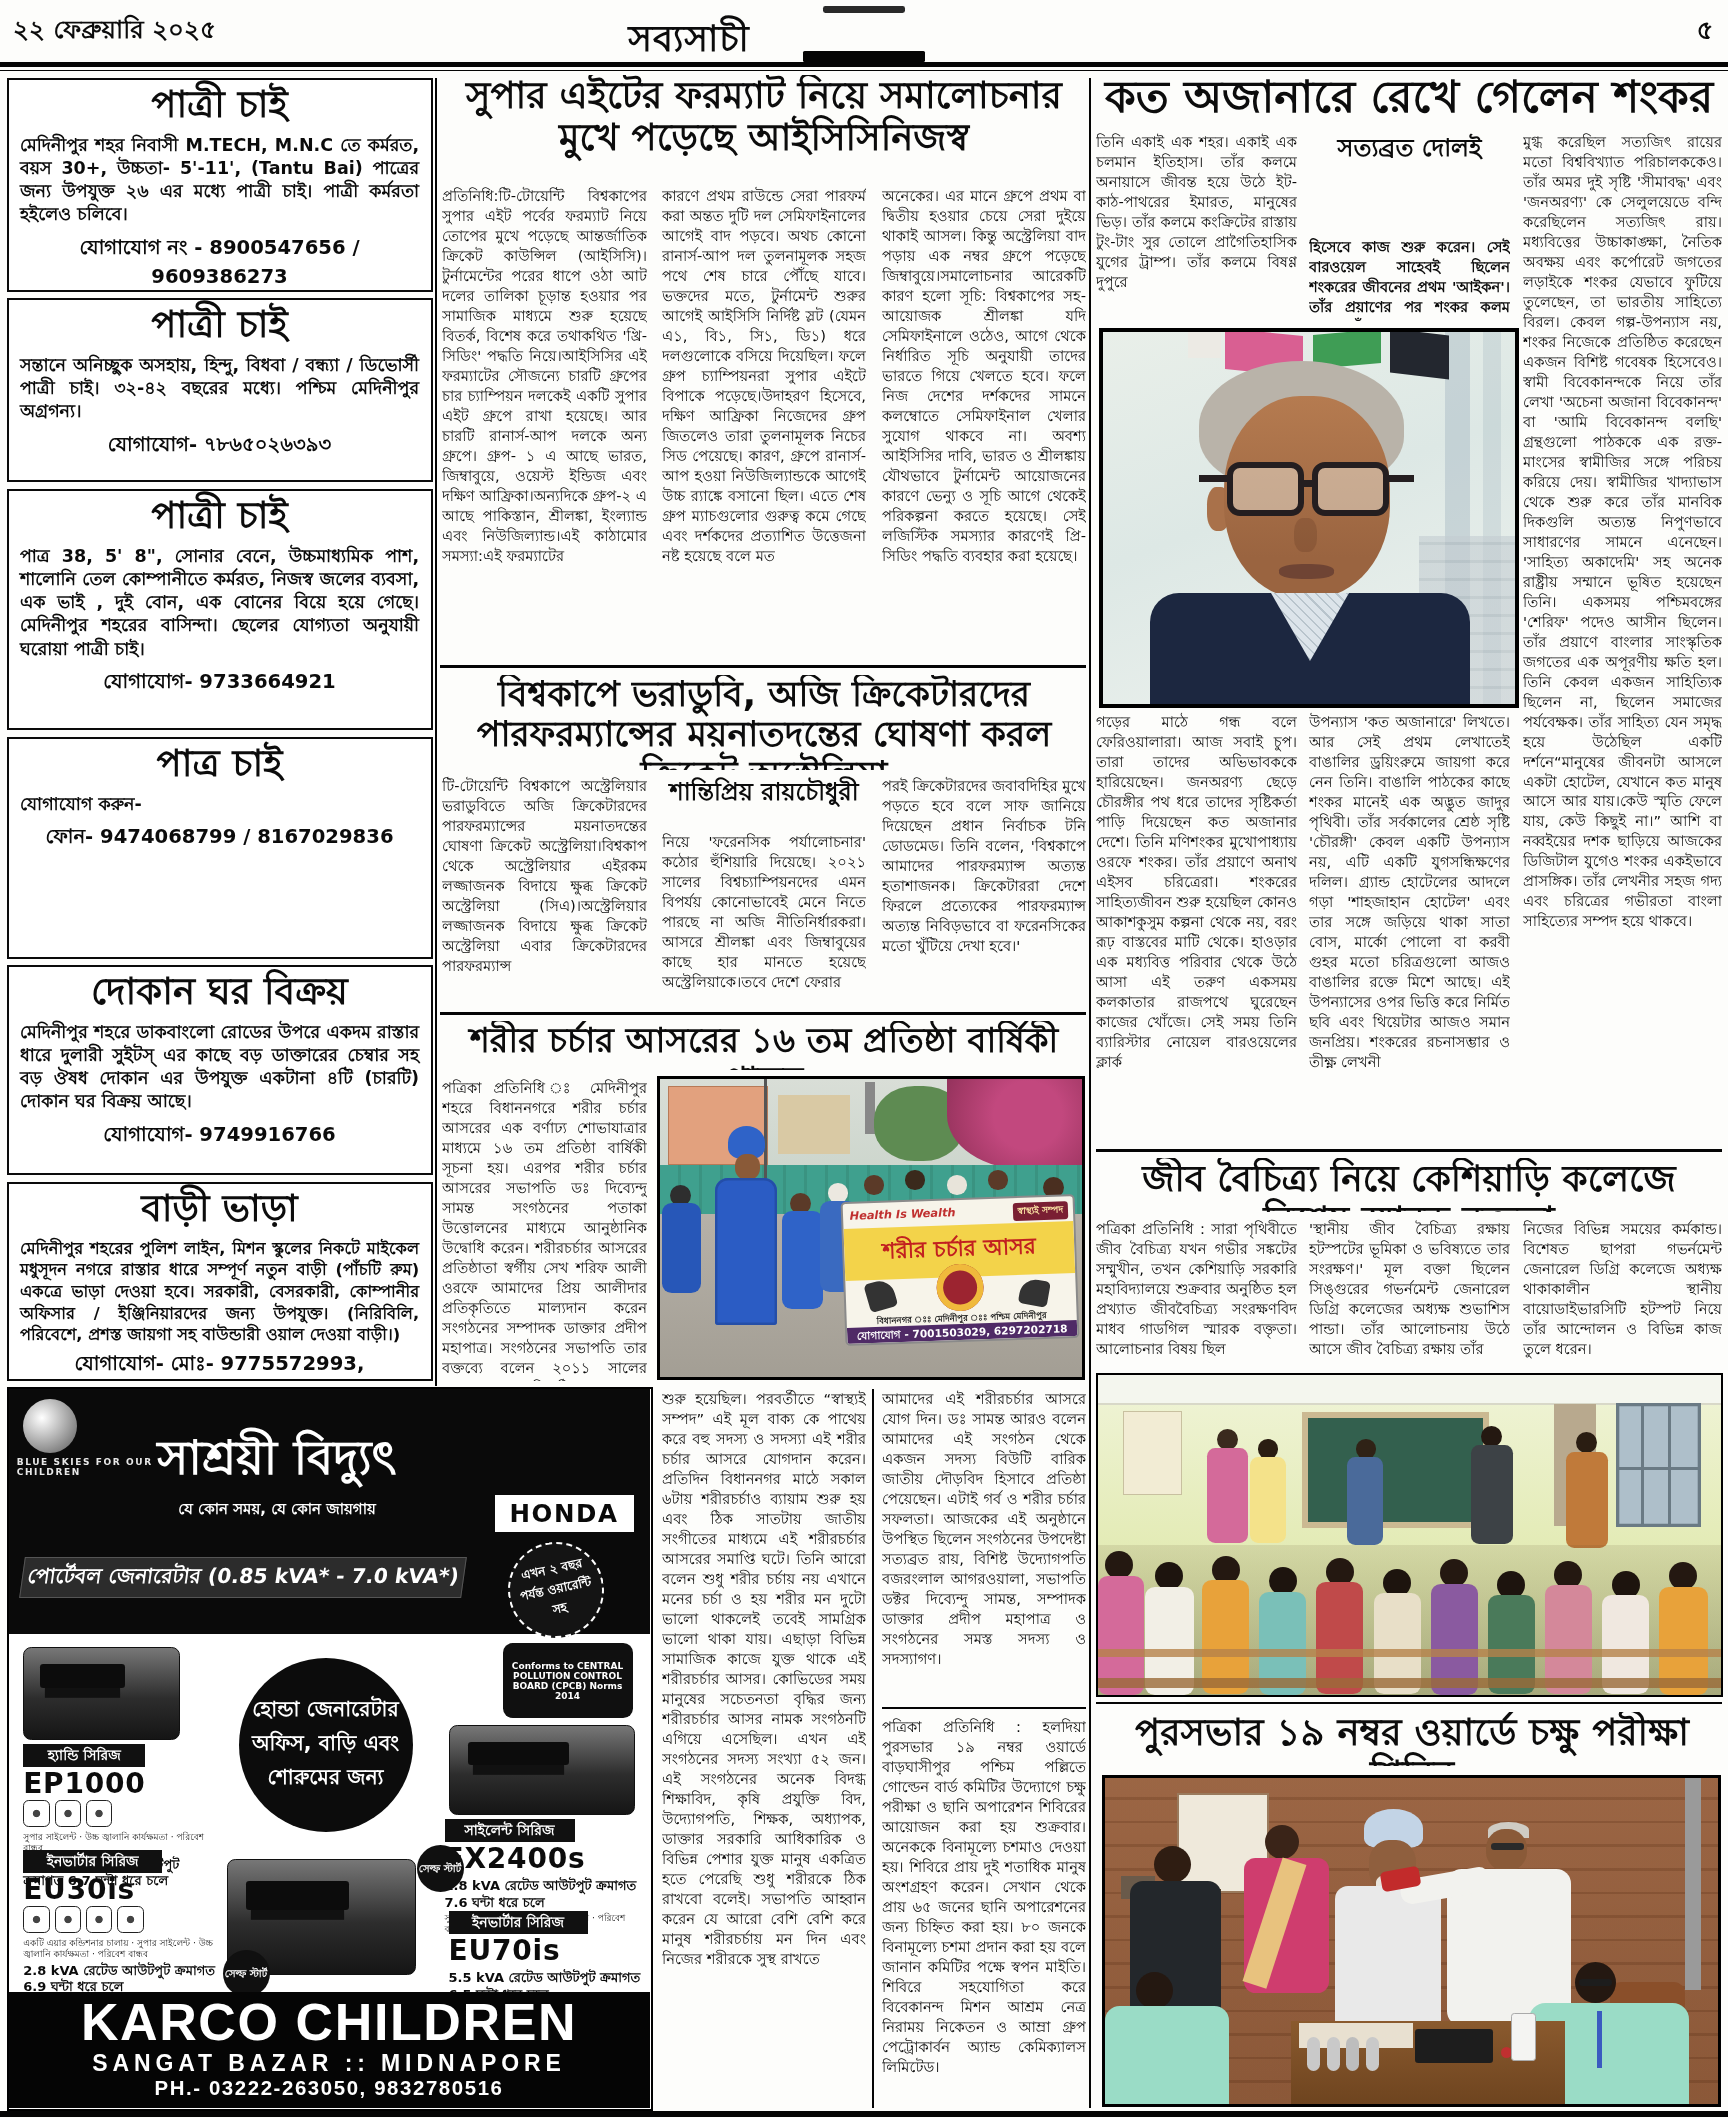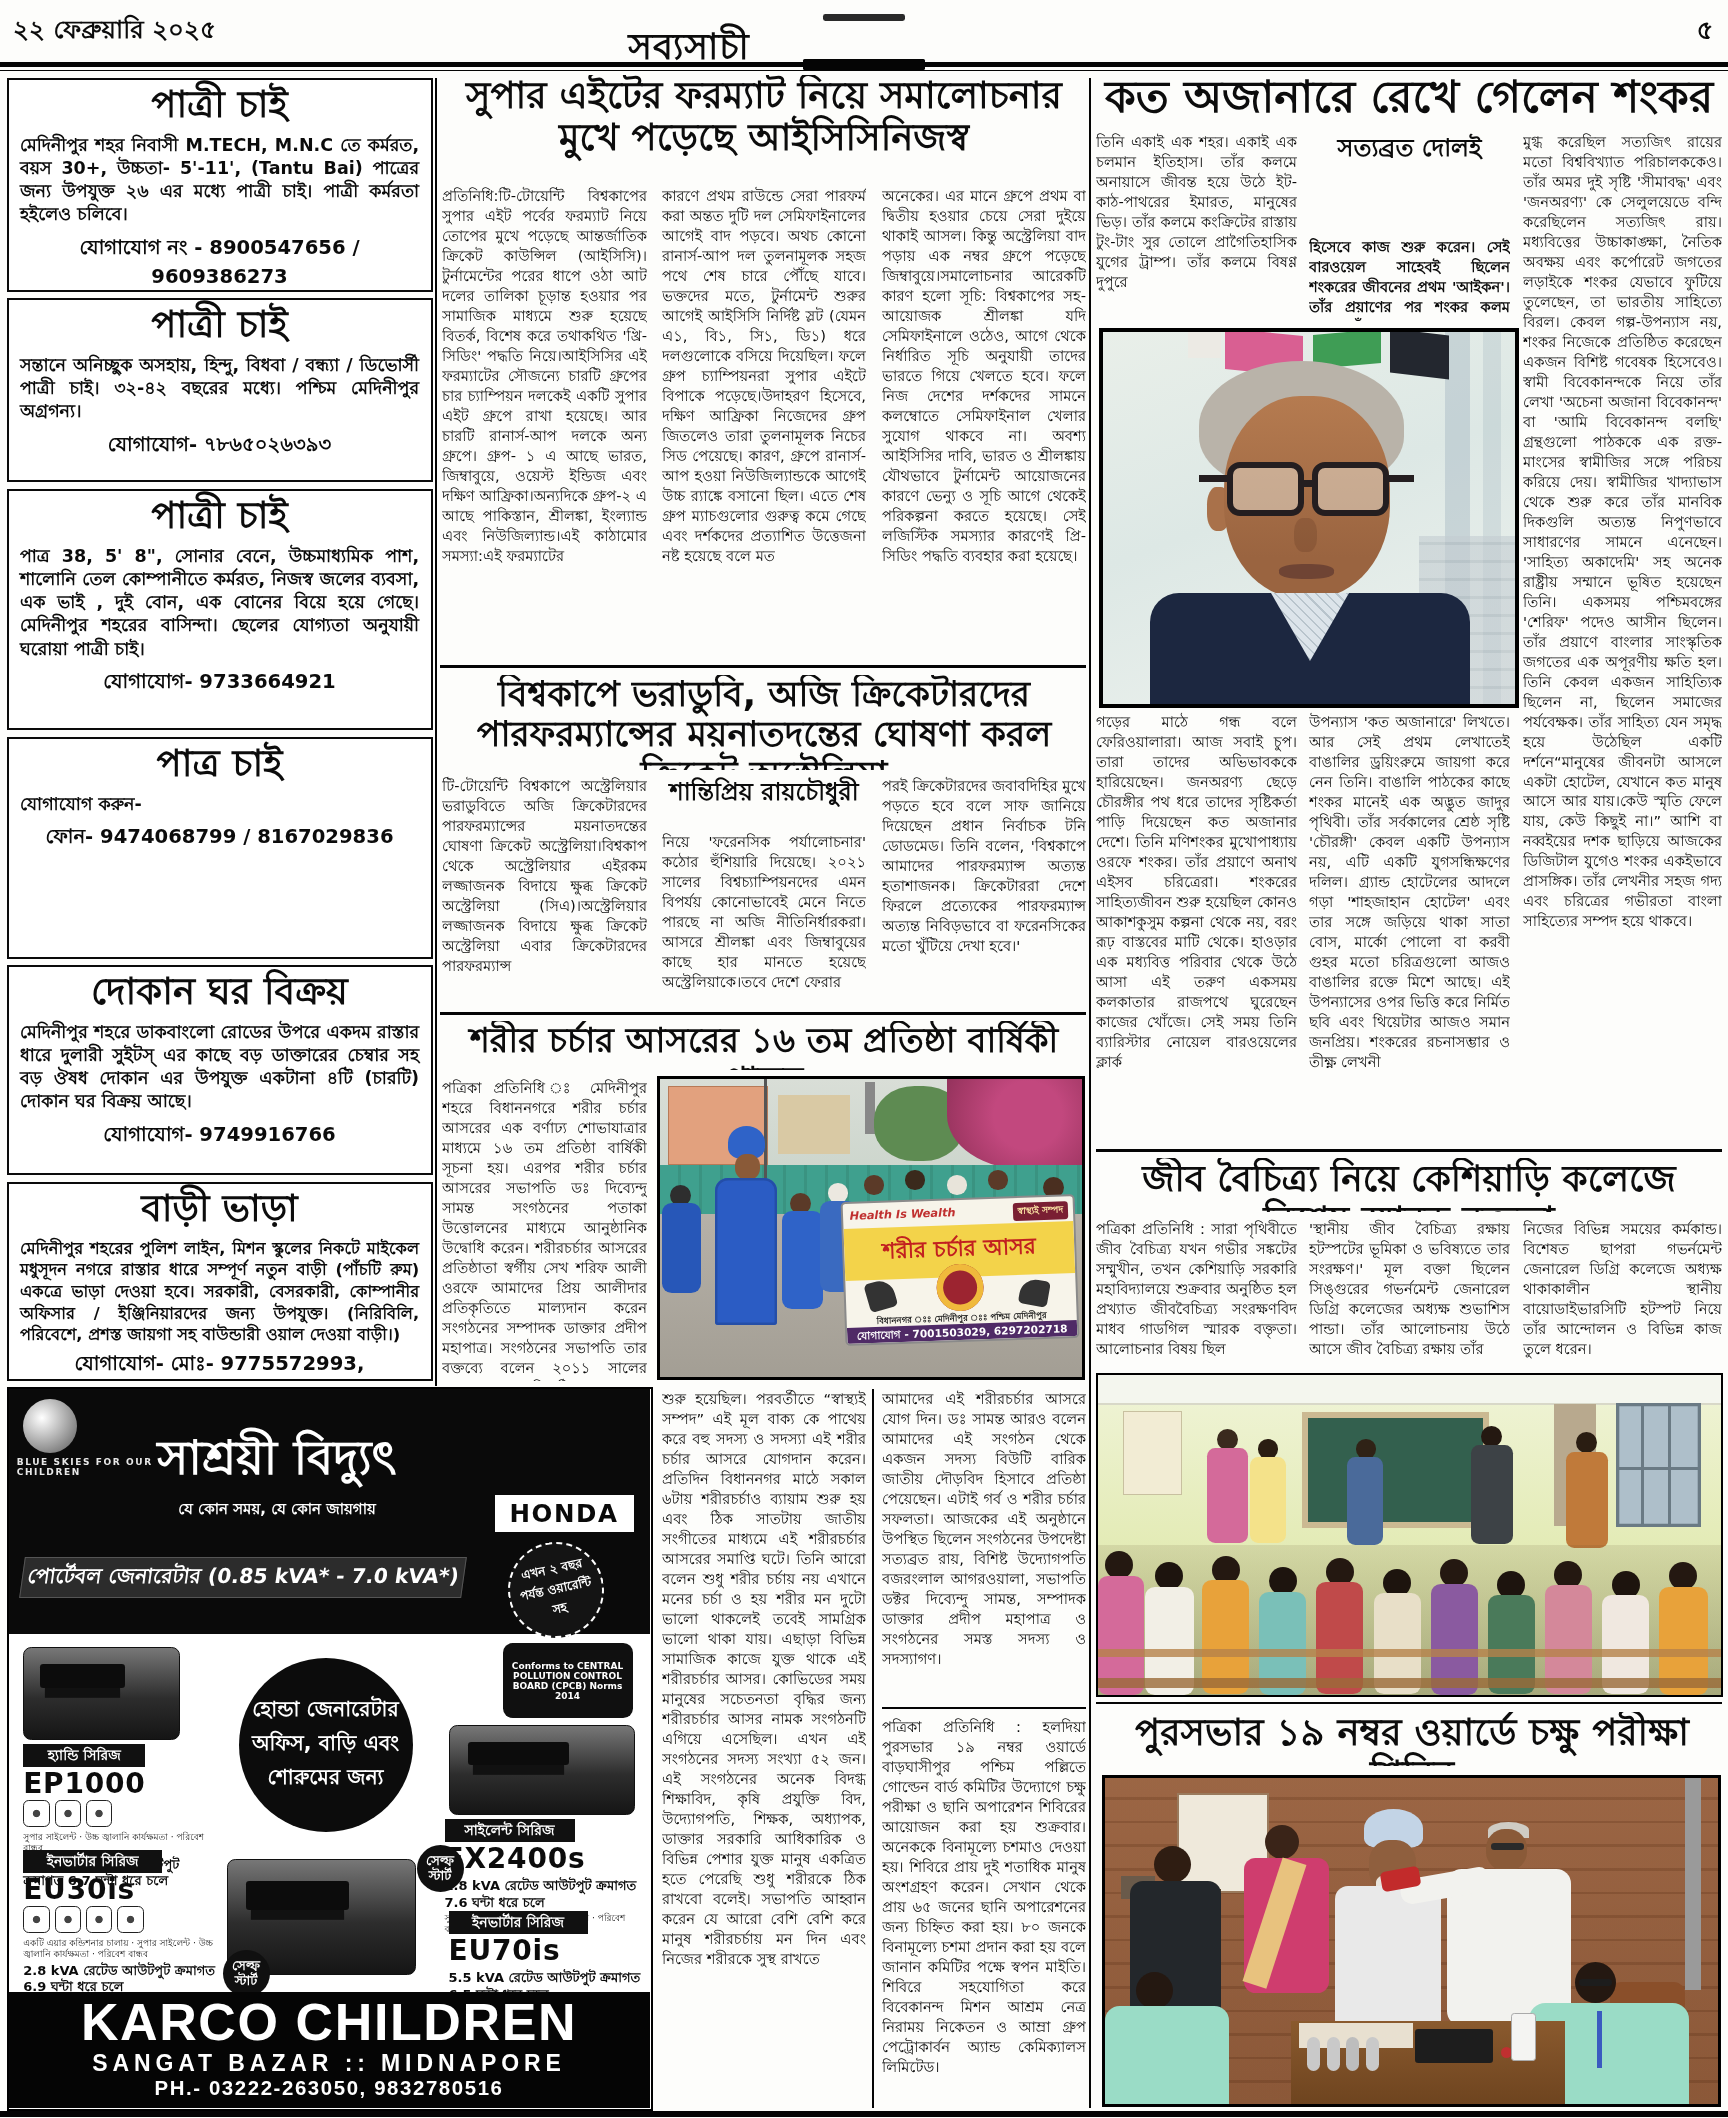--- a/index.html
+++ b/index.html
@@ -16,30 +16,30 @@
   .ad-contact{font-size:19.6px;font-weight:800;text-align:center;margin-top:6.5px;}
   .photo{position:absolute;overflow:hidden;border:3.3px solid #000;background:#999;}
   .chip{background:#111;color:#fff;text-align:center;font-weight:700;}
   .hp-model{font-size:28px;font-weight:900;letter-spacing:0.8px;}
   .hp-spec{font-size:13px;font-weight:700;line-height:1.25;margin-top:3.3px;}
   .hp-feat{font-size:9px;color:#222;margin-top:2.4px;line-height:1.2;}
   .icsq{display:inline-block;width:24.5px;height:24.5px;border:1.6px solid #222;border-radius:5.7px;margin-right:4.9px;
         background:radial-gradient(circle at 50% 50%, #444 3.3px, #fff 4.1px);}
   .gen{position:absolute;background:linear-gradient(#777,#2d2d2d 55%,#151515);border:1.6px solid #101010;border-radius:8.2px;}
   .gen:after{content:"";position:absolute;left:10%;top:18%;width:55%;height:26%;background:#0c0c0c;border-radius:3.3px;box-shadow:0 14.7px 0 -4.9px #111;}
-  .selfstart{position:absolute;width:47px;height:47px;border-radius:50%;background:#101010;color:#fff;font-size:13px;
+  .selfstart{position:absolute;width:47px;height:47px;border-radius:50%;background:#101010;color:#fff;font-size:10px;
              font-weight:700;display:flex;align-items:center;justify-content:center;text-align:center;line-height:1.1;}
 </style>
 </head>
 <body>
 
 <div class="page">
 
   <div class="a" style="left:13px;top:11.4px;font-size:24.5px;font-weight:800;">২২ ফেব্রুয়ারি ২০২৫</div>
-  <div class="a" style="left:0;top:12px;width:1378px;text-align:center;">
+  <div class="a" style="left:0;top:4px;width:1378px;text-align:center;">
     <div class="a" style="left:823px;top:1.6px;width:82px;height:7.3px;background:#2a2a2a;border-radius:2.4px;"></div>
     <div style="display:inline-block;font-size:36px;font-weight:900;margin-top:6.5px;letter-spacing:0.8px;">সব্যসাচী</div>
     <div class="a" style="left:803px;top:47px;width:122px;height:11.4px;background:#050505;border-radius:1.6px;"></div>
   </div>
   <div class="a" style="right:14.7px;top:9.8px;font-size:26px;font-weight:800;">৫</div>
   <div class="a" style="left:0;top:62px;width:1728px;height:0;border-top:5.7px solid #050505;"></div>
   <div class="a" style="left:0;top:70px;width:1728px;height:0;border-top:1.6px solid #050505;"></div>
 
   <div class="rule" style="left:435px;top:78px;width:1.6px;height:1308px;"></div>
   <div class="rule" style="left:1089px;top:78px;width:1.6px;height:2030px;"></div>

